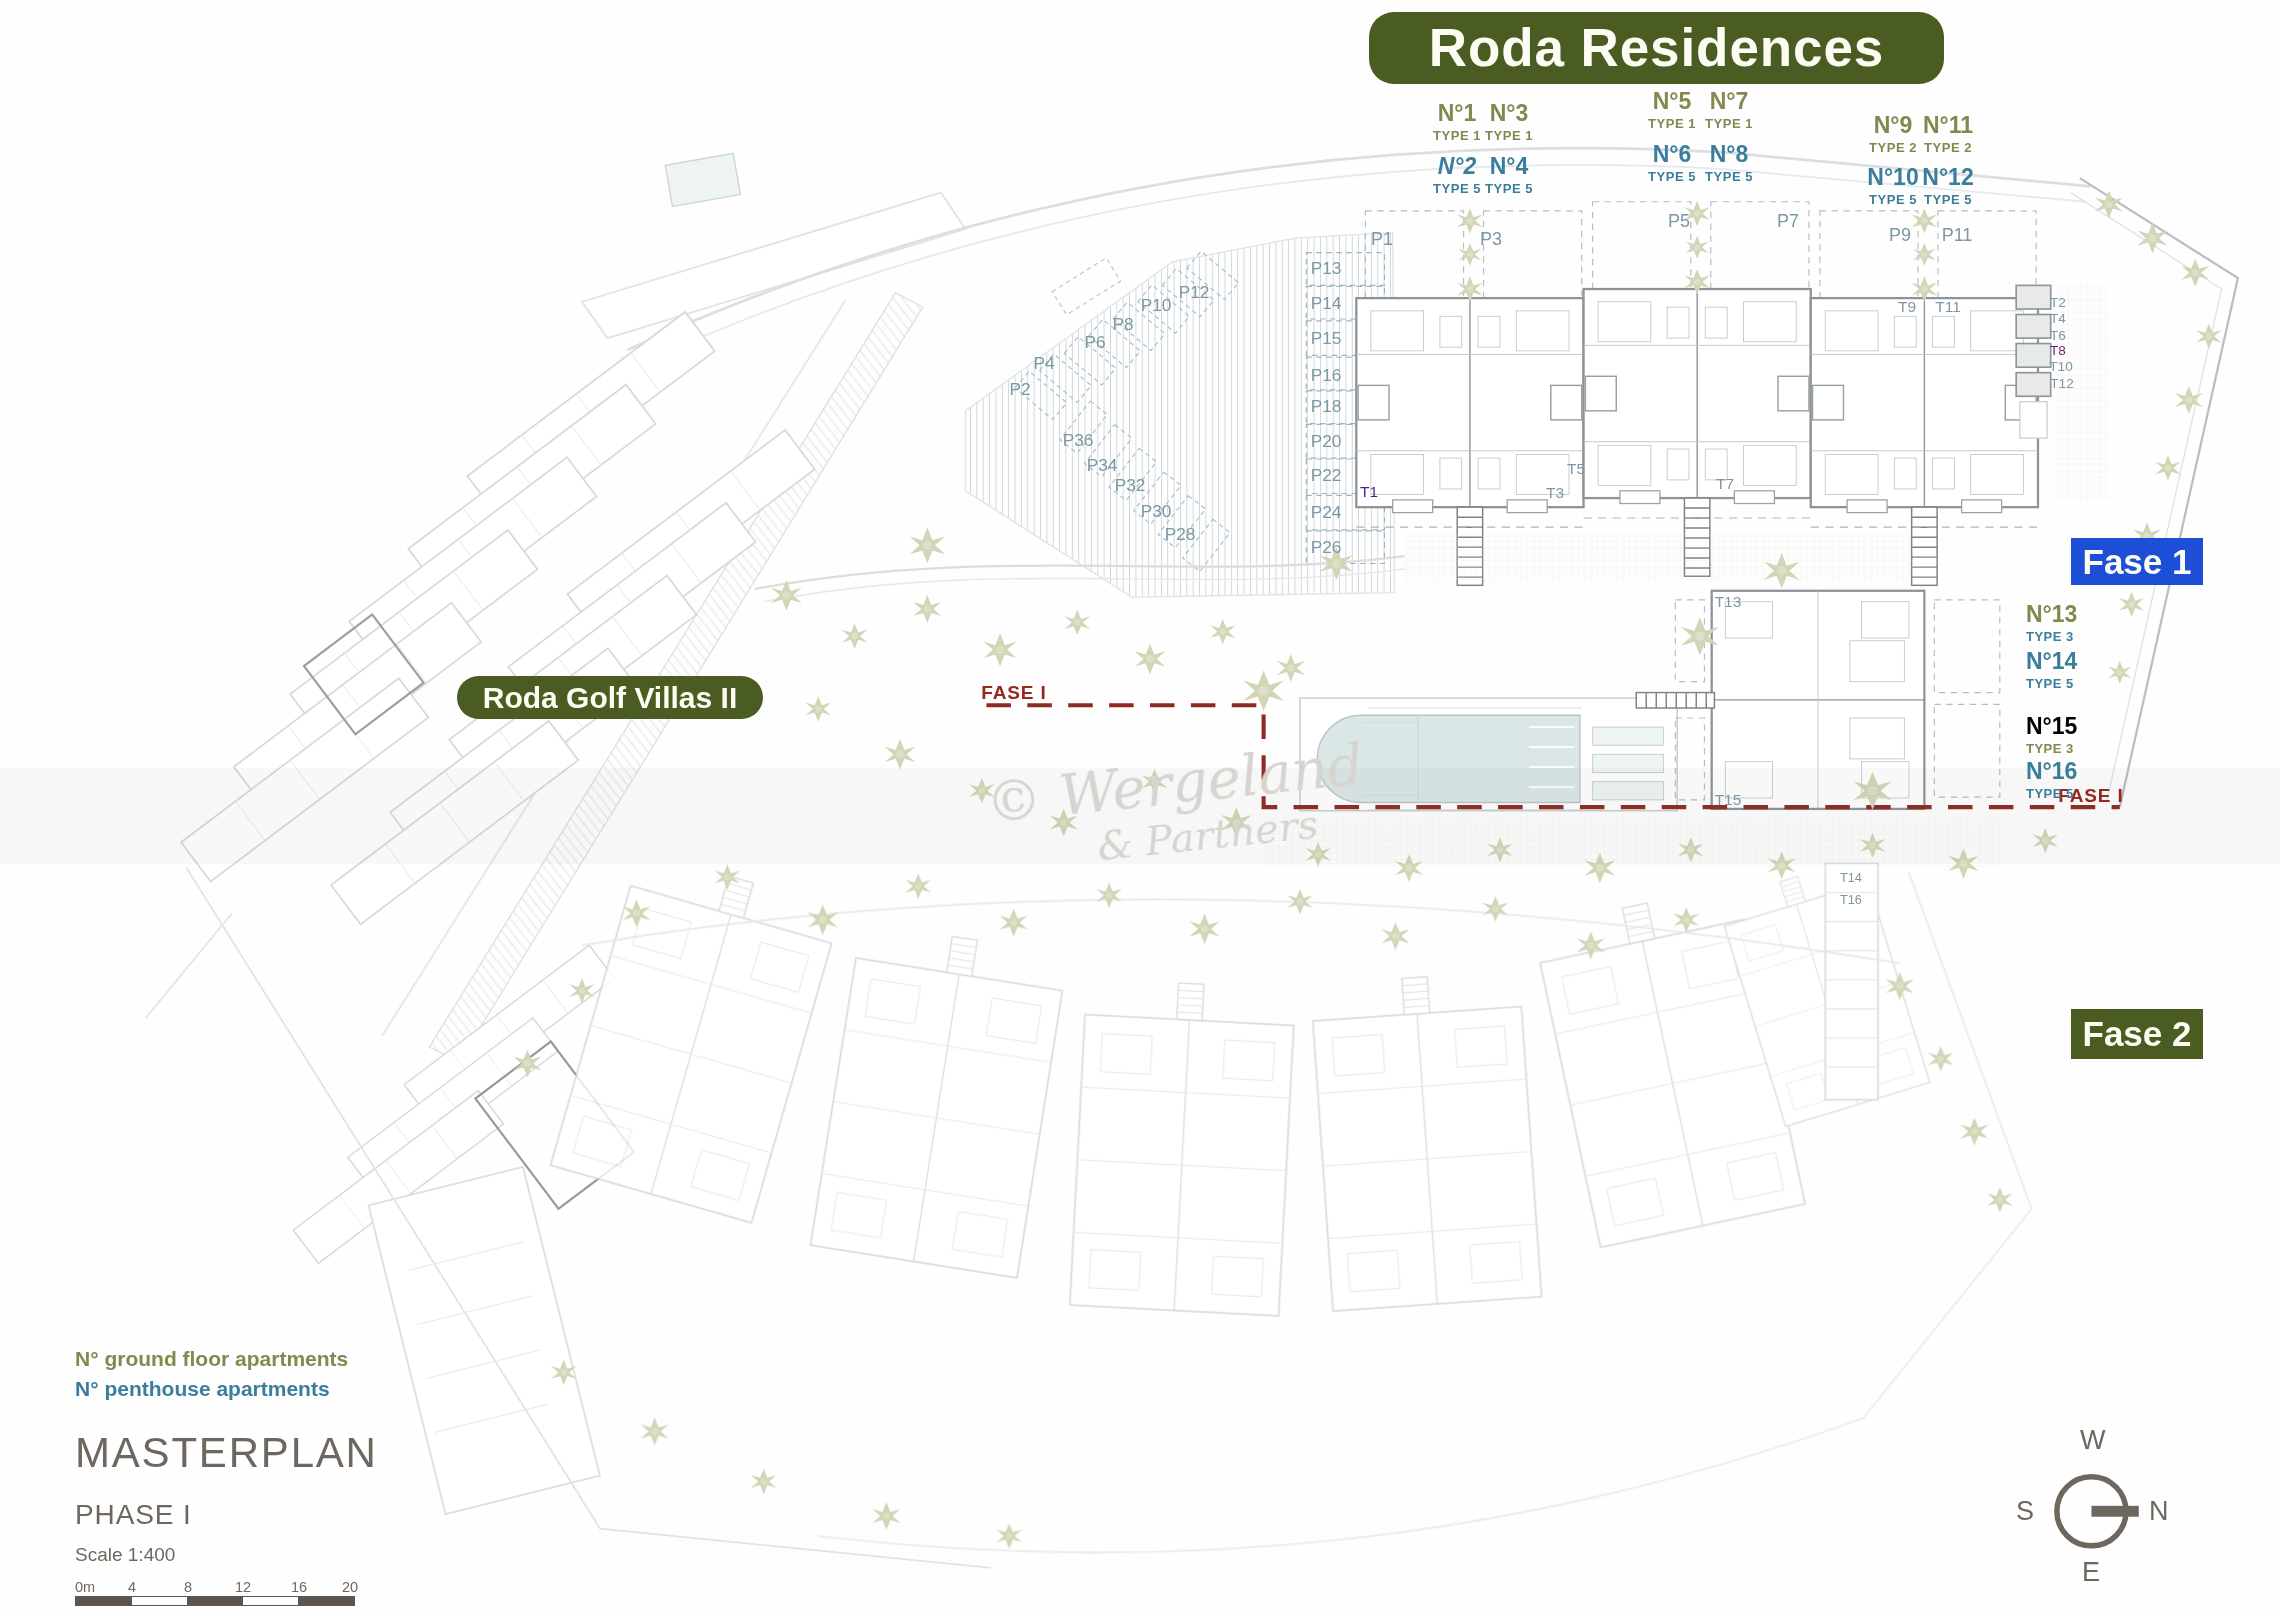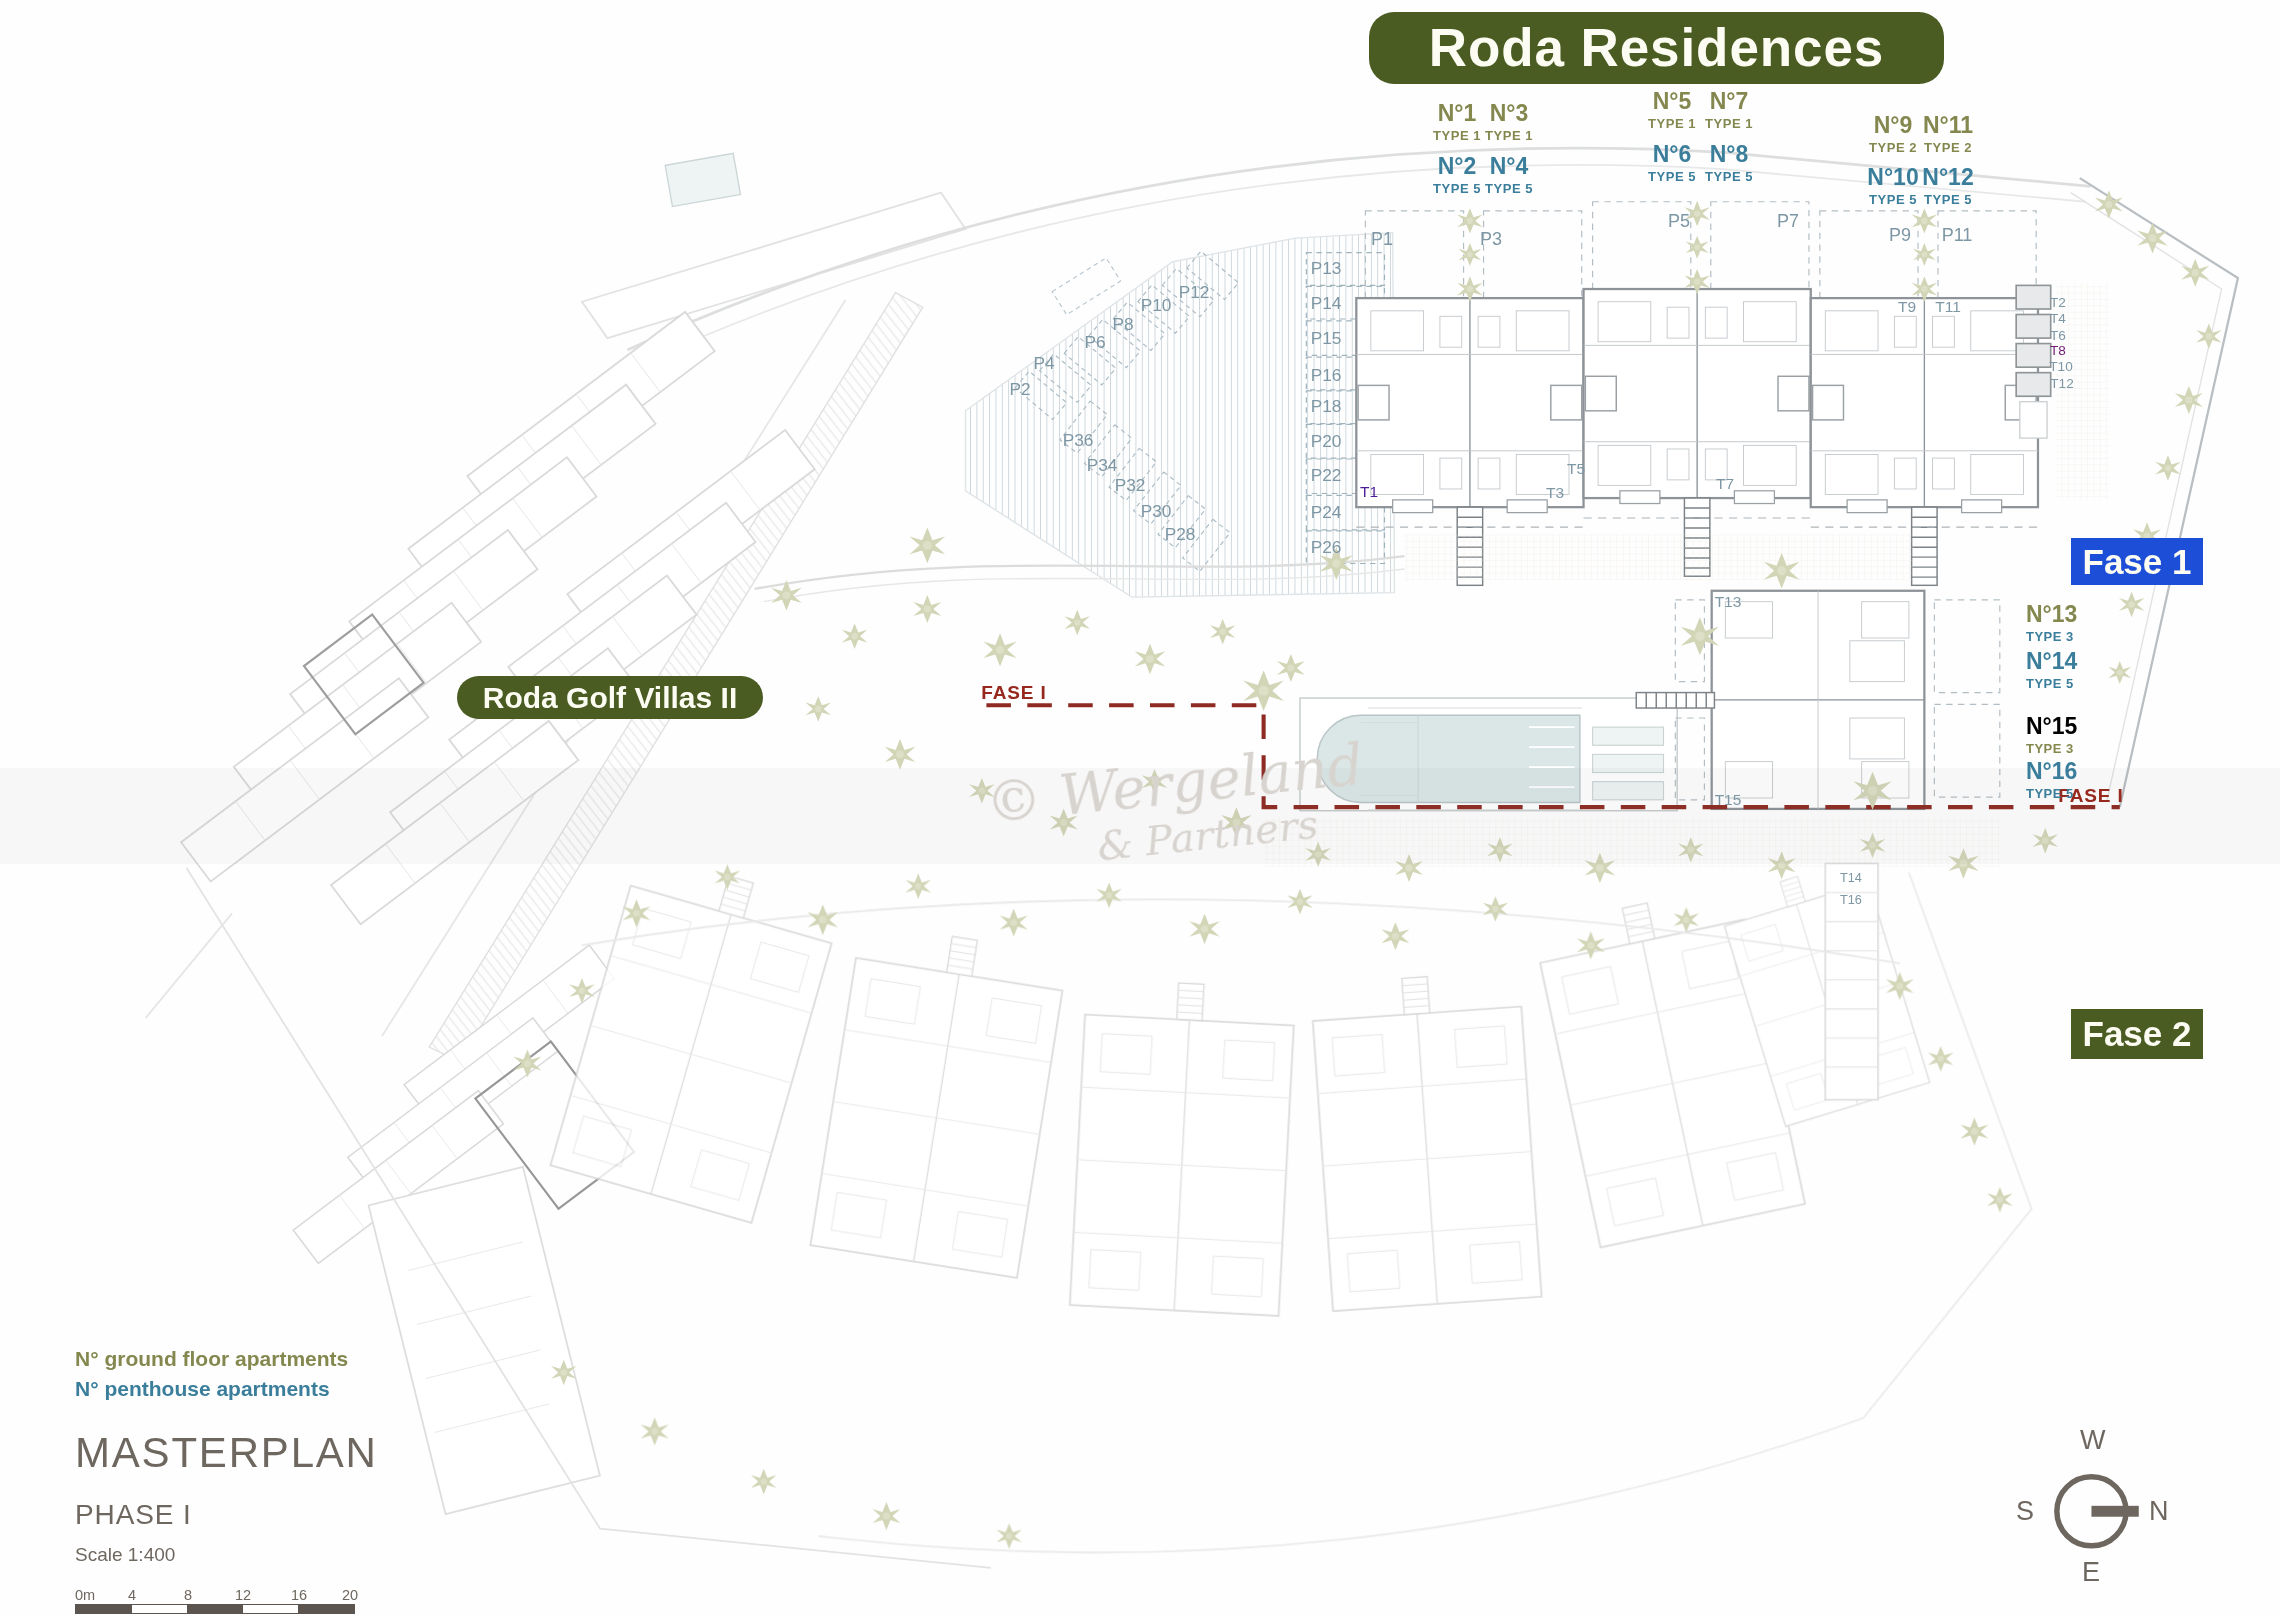--- a/index.html
+++ b/index.html
@@ -18,21 +18,21 @@
   .unit.c{transform:translateX(-50%);align-items:center;}
   .unit.l{align-items:flex-start;}
   .uno{font-size:23px;font-weight:bold;}
   .utype{font-size:13px;font-weight:bold;margin-top:3.6px;letter-spacing:0.5px;}
   .pl{position:absolute;transform:translate(-50%,-50%);white-space:nowrap;font-weight:400;}
   .legend{position:absolute;left:75px;top:1344px;line-height:1.45;font-size:21px;font-weight:bold;}
   .mp{position:absolute;left:75px;top:1429px;}
   .mp-title{font-size:42px;letter-spacing:1.8px;font-weight:400;}
   .mp-phase{font-size:28px;margin-top:22px;letter-spacing:0.9px;}
   .mp-scale{font-size:19px;margin-top:12.7px;}
-  .scalebar{position:relative;margin-top:21px;width:282px;height:27px;font-size:14.5px;}
+  .scalebar{position:relative;margin-top:13px;width:282px;height:27px;font-size:14.5px;}
   .scalebar .tick{position:absolute;top:0;transform:translateX(-50%);}
   .scalebar .tick.first{transform:none;}
   .sbar{position:absolute;top:17.3px;left:0;width:278px;height:8.2px;border:1.4px solid #5c544e;display:flex;}
   .sbar div{flex:1;}
   .sbar .dk{background:#5c544e;}
   .compass{position:absolute;left:2005px;top:1432px;width:182px;height:164px;}
   .compass span{position:absolute;font-size:27px;}
   .watermark{position:absolute;left:986px;top:756px;width:382px;text-align:center;transform:rotate(-6deg);color:#d7d3ce;font-family:"DejaVu Serif",serif;font-style:italic;pointer-events:none;}
   .wm1{font-size:56px;line-height:1;}
   .wm2{font-size:40px;line-height:1;margin-top:5.5px;margin-left:55px;}
@@ -354,21 +354,21 @@
   <div id="units-layer">
       <div class="unit c" style="left: 1457px; top: 102px;">
         <span class="uno" style="color: rgb(132, 136, 79);">N°1</span>
         <span class="utype" style="color: rgb(132, 136, 79);">TYPE 1</span>
       </div>
       <div class="unit c" style="left: 1509px; top: 102px;">
         <span class="uno" style="color: rgb(132, 136, 79);">N°3</span>
         <span class="utype" style="color: rgb(132, 136, 79);">TYPE 1</span>
       </div>
       <div class="unit c" style="left: 1457px; top: 155px;">
-        <span class="uno" style="color: rgb(59, 126, 155);">N°2</span>
+        <span class="uno" style="color: rgb(59, 126, 155); font-style: italic;">N°2</span>
         <span class="utype" style="color: rgb(59, 126, 155);">TYPE 5</span>
       </div>
       <div class="unit c" style="left: 1509px; top: 155px;">
         <span class="uno" style="color: rgb(59, 126, 155);">N°4</span>
         <span class="utype" style="color: rgb(59, 126, 155);">TYPE 5</span>
       </div>
       <div class="unit c" style="left: 1672px; top: 90px;">
         <span class="uno" style="color: rgb(132, 136, 79);">N°5</span>
         <span class="utype" style="color: rgb(132, 136, 79);">TYPE 1</span>
       </div>

